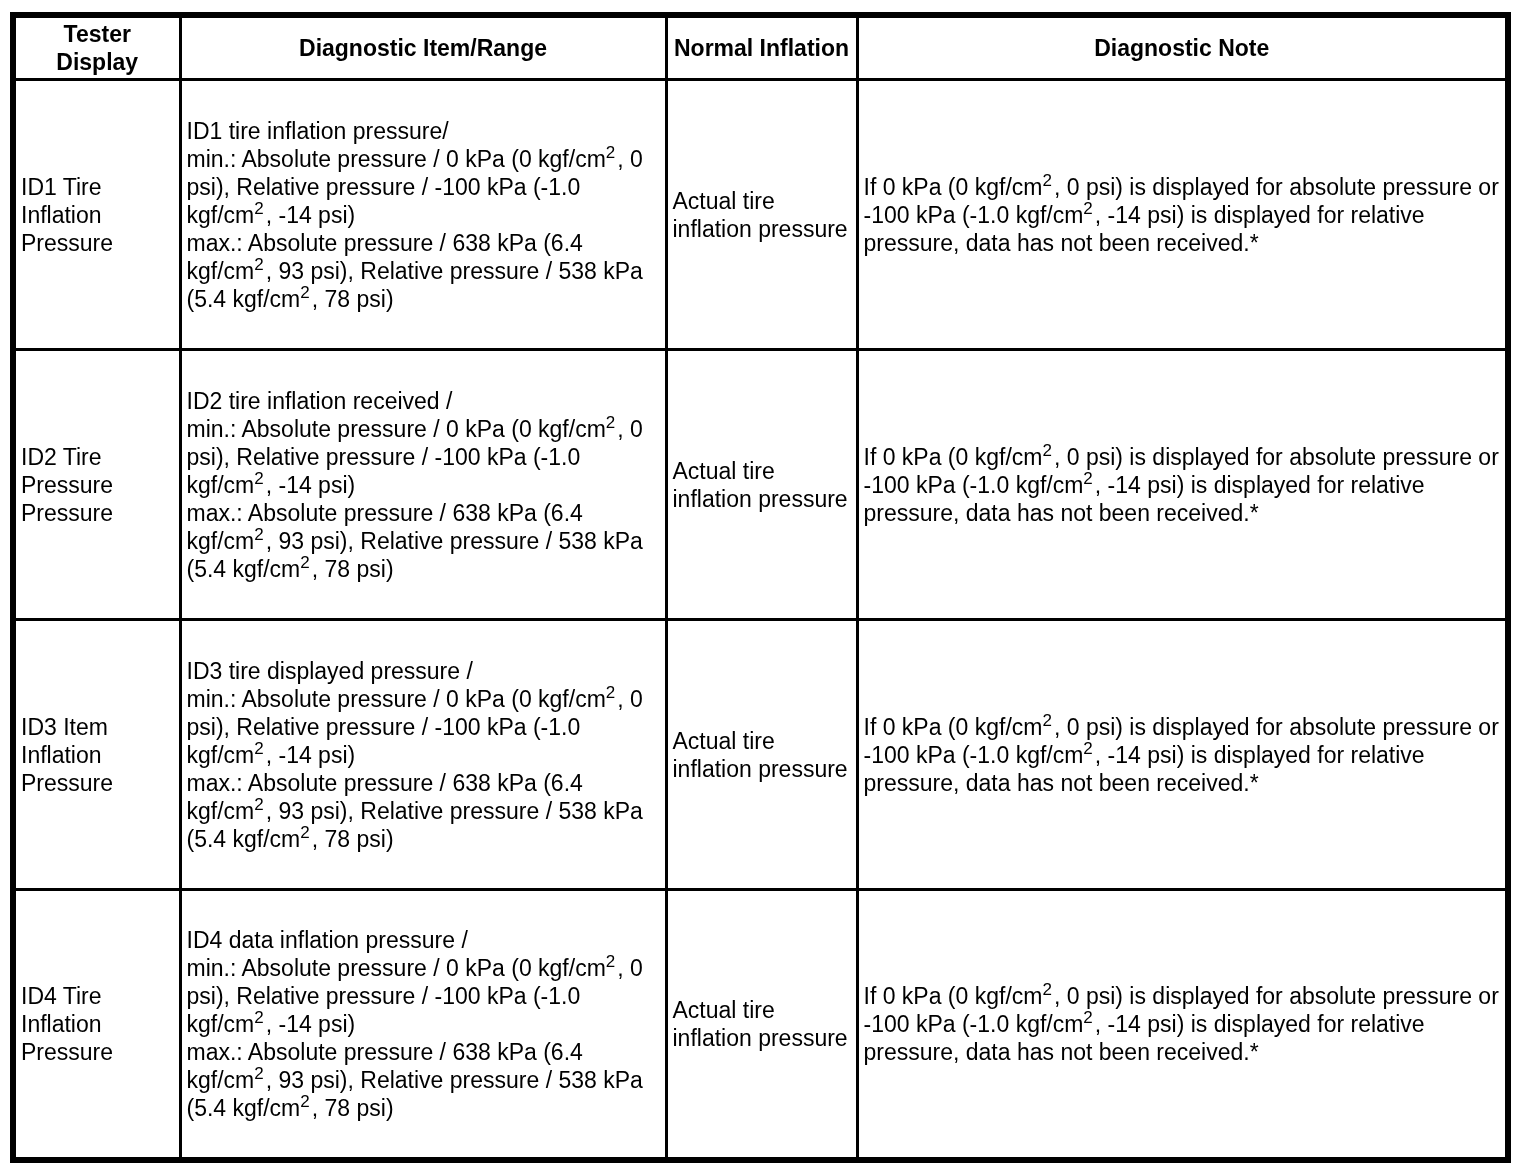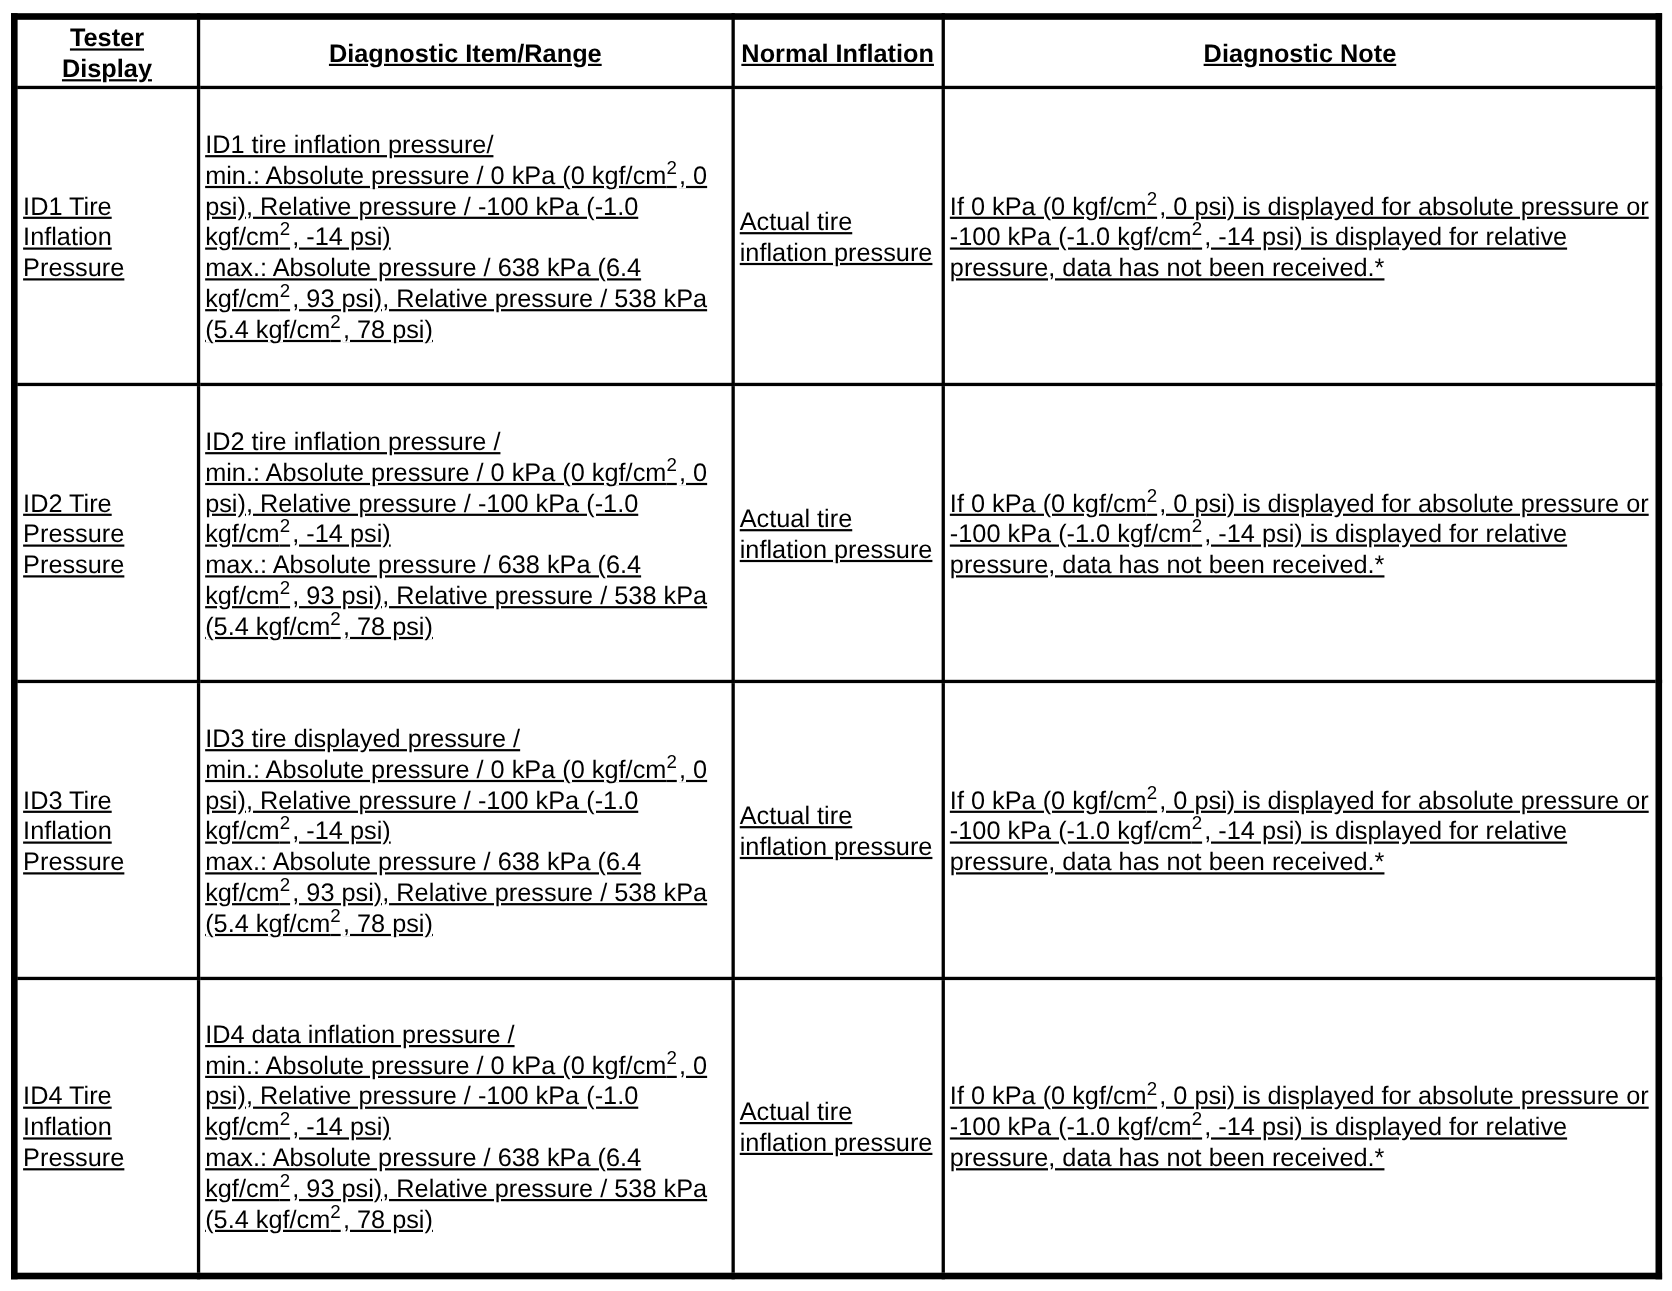--- a/index.html
+++ b/index.html
@@ -10,21 +10,20 @@
     color: #000000;
     position: relative;
   }
   .table-wrap { position: absolute; left: 10px; top: 12px; }
   table.diag {
     border-collapse: collapse;
     table-layout: fixed;
     width: 1495px;
     border: 6px solid #000000;
     background: #ffffff;
-    text-decoration: underline;
   }
   table.diag th, table.diag td {
     border: 3px solid #000000;
     font-size: 23px;
     line-height: 28px;
     vertical-align: middle;
     padding: 4px 6px 4px 5px;
     overflow: hidden;
   }
   table.diag th {
@@ -71,29 +70,29 @@
           <p>ID1 tire inflation pressure/</p>
           <p>min.: Absolute pressure / 0 kPa (0 kgf/cm<sup>2</sup>, 0 psi), Relative pressure / -100 kPa (-1.0 kgf/cm<sup>2</sup>, -14 psi)</p>
           <p>max.: Absolute pressure / 638 kPa (6.4 kgf/cm<sup>2</sup>, 93 psi), Relative pressure / 538 kPa (5.4 kgf/cm<sup>2</sup>, 78 psi)</p>
         </td>
         <td class="c-normal">Actual tire inflation pressure</td>
         <td class="c-note">If 0 kPa (0 kgf/cm<sup>2</sup>, 0 psi) is displayed for absolute pressure or -100 kPa (-1.0 kgf/cm<sup>2</sup>, -14 psi) is displayed for relative pressure, data has not been received.*</td>
       </tr>
       <tr class="data-row">
         <td class="c-tester">ID2 Tire Pressure Pressure</td>
         <td class="c-measure">
-          <p>ID2 tire inflation pressure /</p>
+          <p>ID2 tire inflation received /</p>
           <p>min.: Absolute pressure / 0 kPa (0 kgf/cm<sup>2</sup>, 0 psi), Relative pressure / -100 kPa (-1.0 kgf/cm<sup>2</sup>, -14 psi)</p>
           <p>max.: Absolute pressure / 638 kPa (6.4 kgf/cm<sup>2</sup>, 93 psi), Relative pressure / 538 kPa (5.4 kgf/cm<sup>2</sup>, 78 psi)</p>
         </td>
         <td class="c-normal">Actual tire inflation pressure</td>
         <td class="c-note">If 0 kPa (0 kgf/cm<sup>2</sup>, 0 psi) is displayed for absolute pressure or -100 kPa (-1.0 kgf/cm<sup>2</sup>, -14 psi) is displayed for relative pressure, data has not been received.*</td>
       </tr>
       <tr class="data-row">
-        <td class="c-tester">ID3 Tire Inflation Pressure</td>
+        <td class="c-tester">ID3 Item Inflation Pressure</td>
         <td class="c-measure">
           <p>ID3 tire displayed pressure /</p>
           <p>min.: Absolute pressure / 0 kPa (0 kgf/cm<sup>2</sup>, 0 psi), Relative pressure / -100 kPa (-1.0 kgf/cm<sup>2</sup>, -14 psi)</p>
           <p>max.: Absolute pressure / 638 kPa (6.4 kgf/cm<sup>2</sup>, 93 psi), Relative pressure / 538 kPa (5.4 kgf/cm<sup>2</sup>, 78 psi)</p>
         </td>
         <td class="c-normal">Actual tire inflation pressure</td>
         <td class="c-note">If 0 kPa (0 kgf/cm<sup>2</sup>, 0 psi) is displayed for absolute pressure or -100 kPa (-1.0 kgf/cm<sup>2</sup>, -14 psi) is displayed for relative pressure, data has not been received.*</td>
       </tr>
       <tr class="data-row">
         <td class="c-tester">ID4 Tire Inflation Pressure</td>

